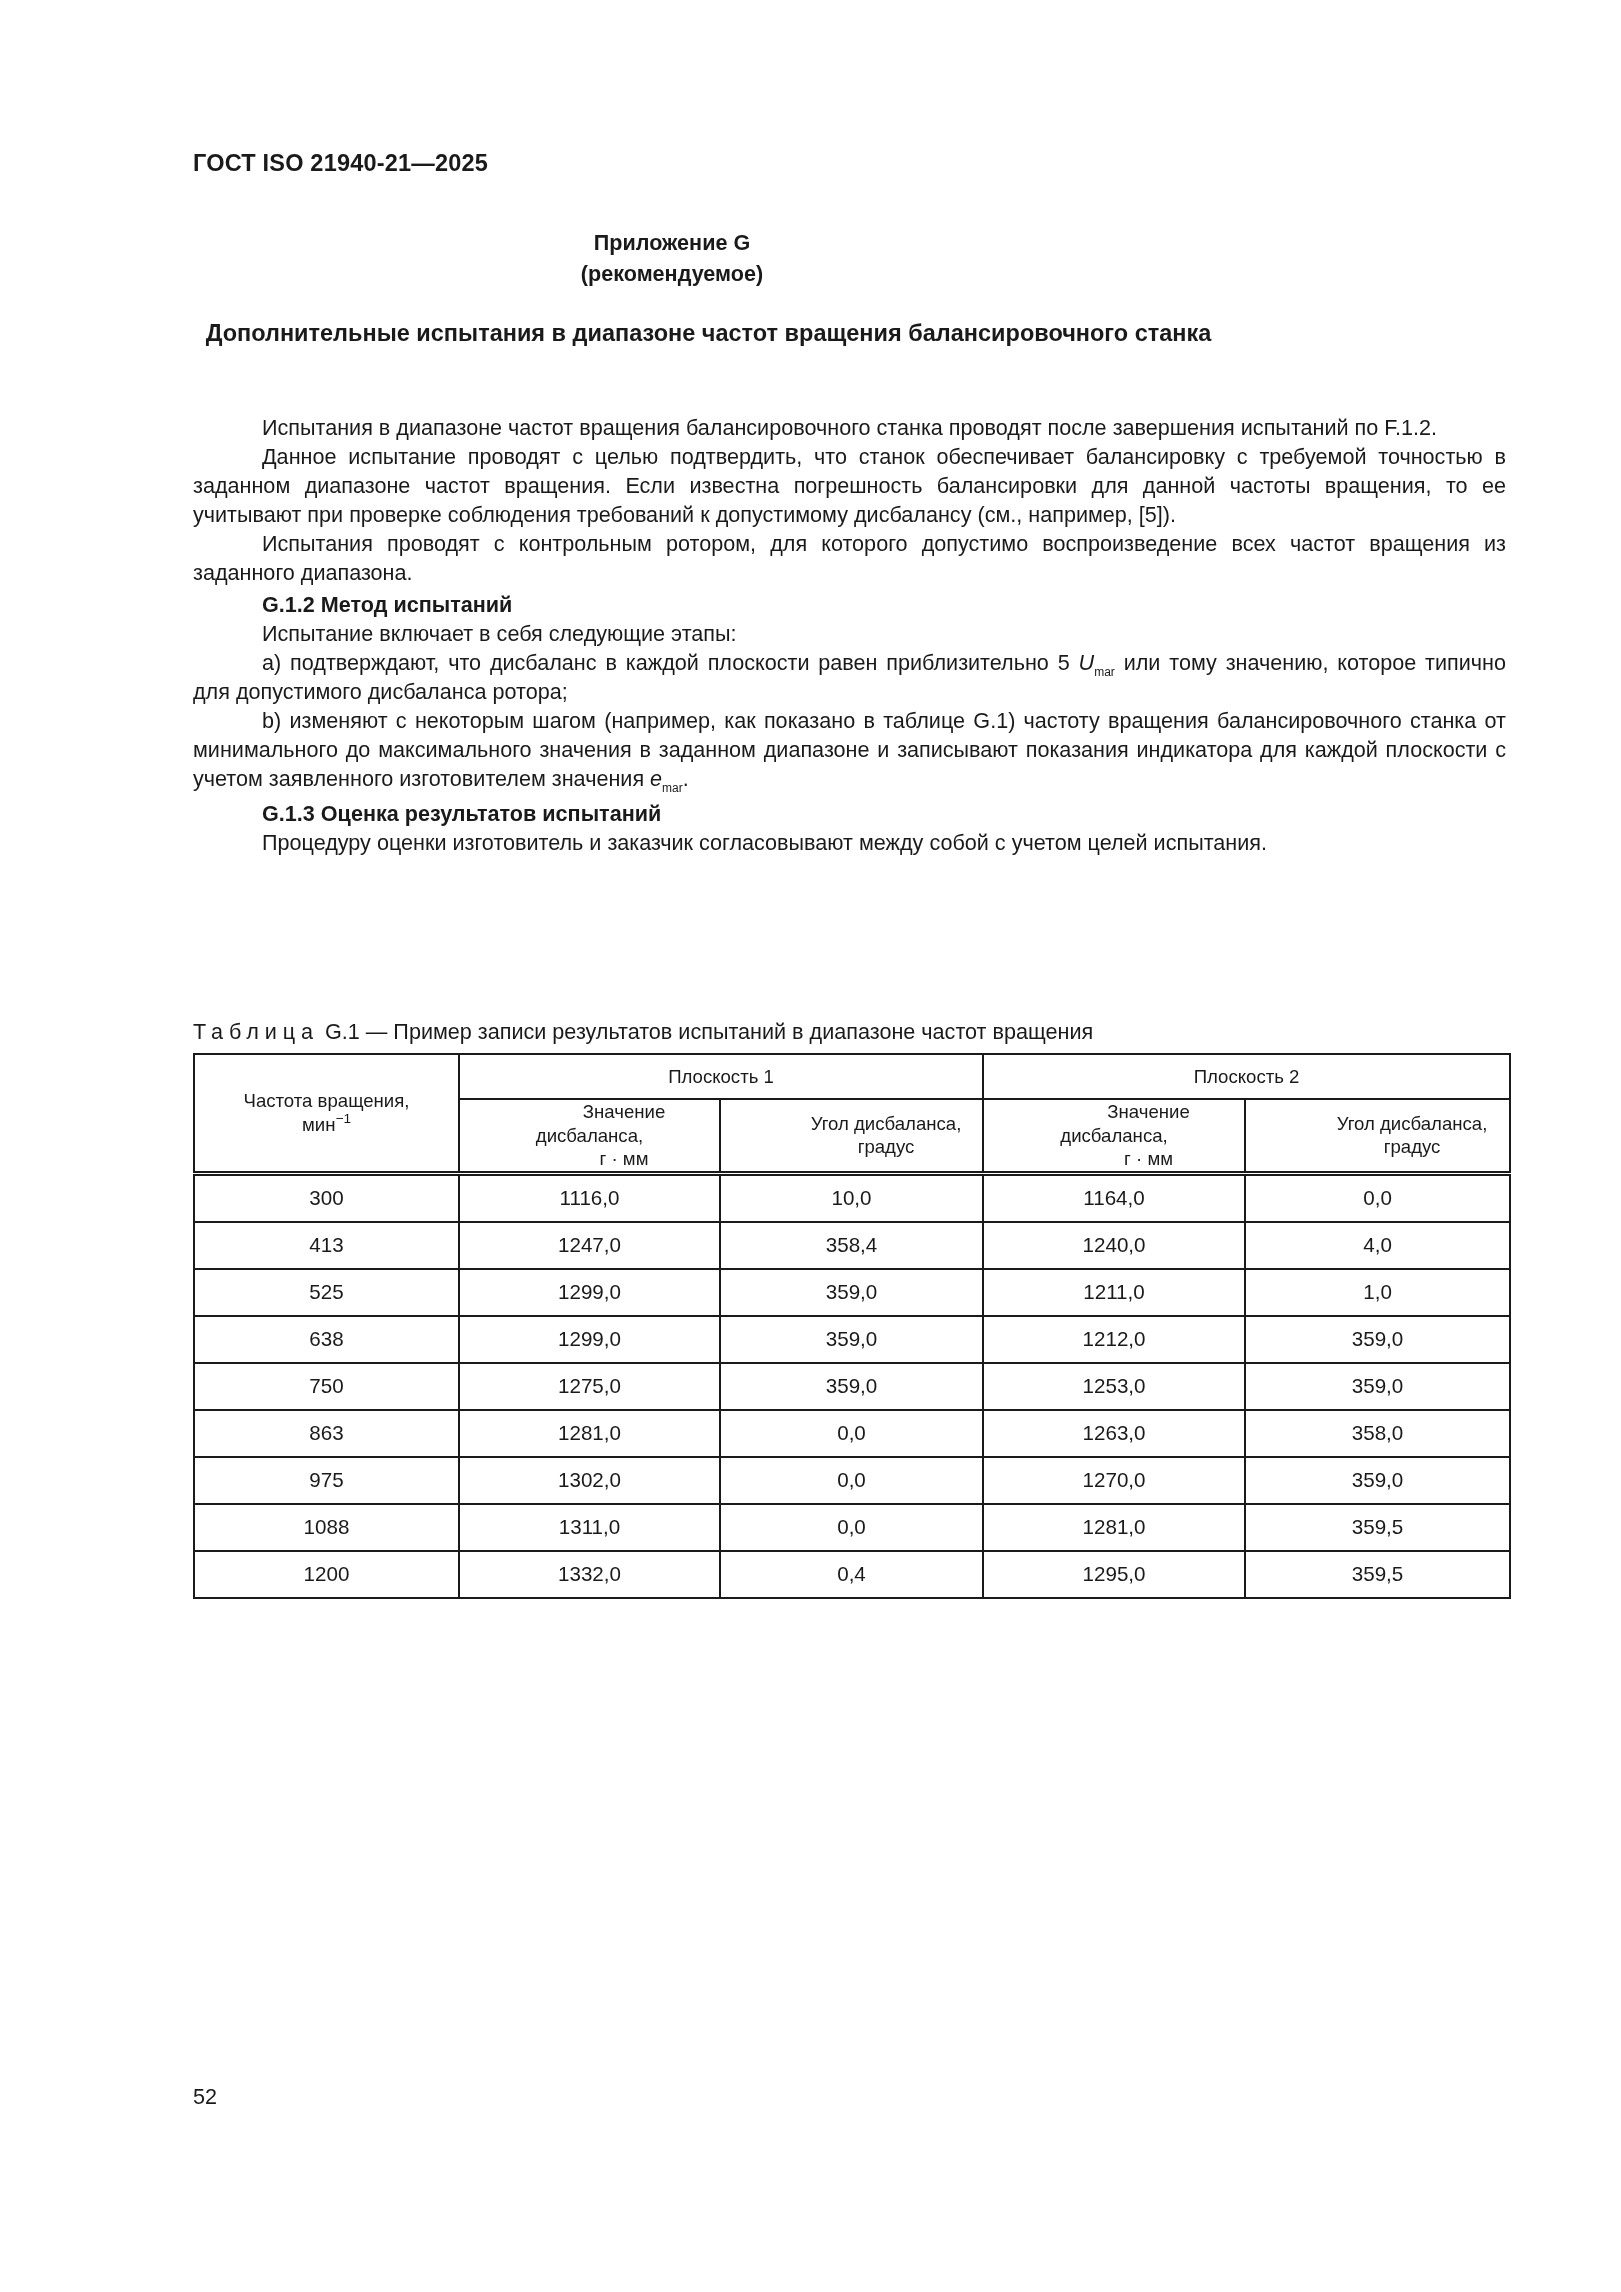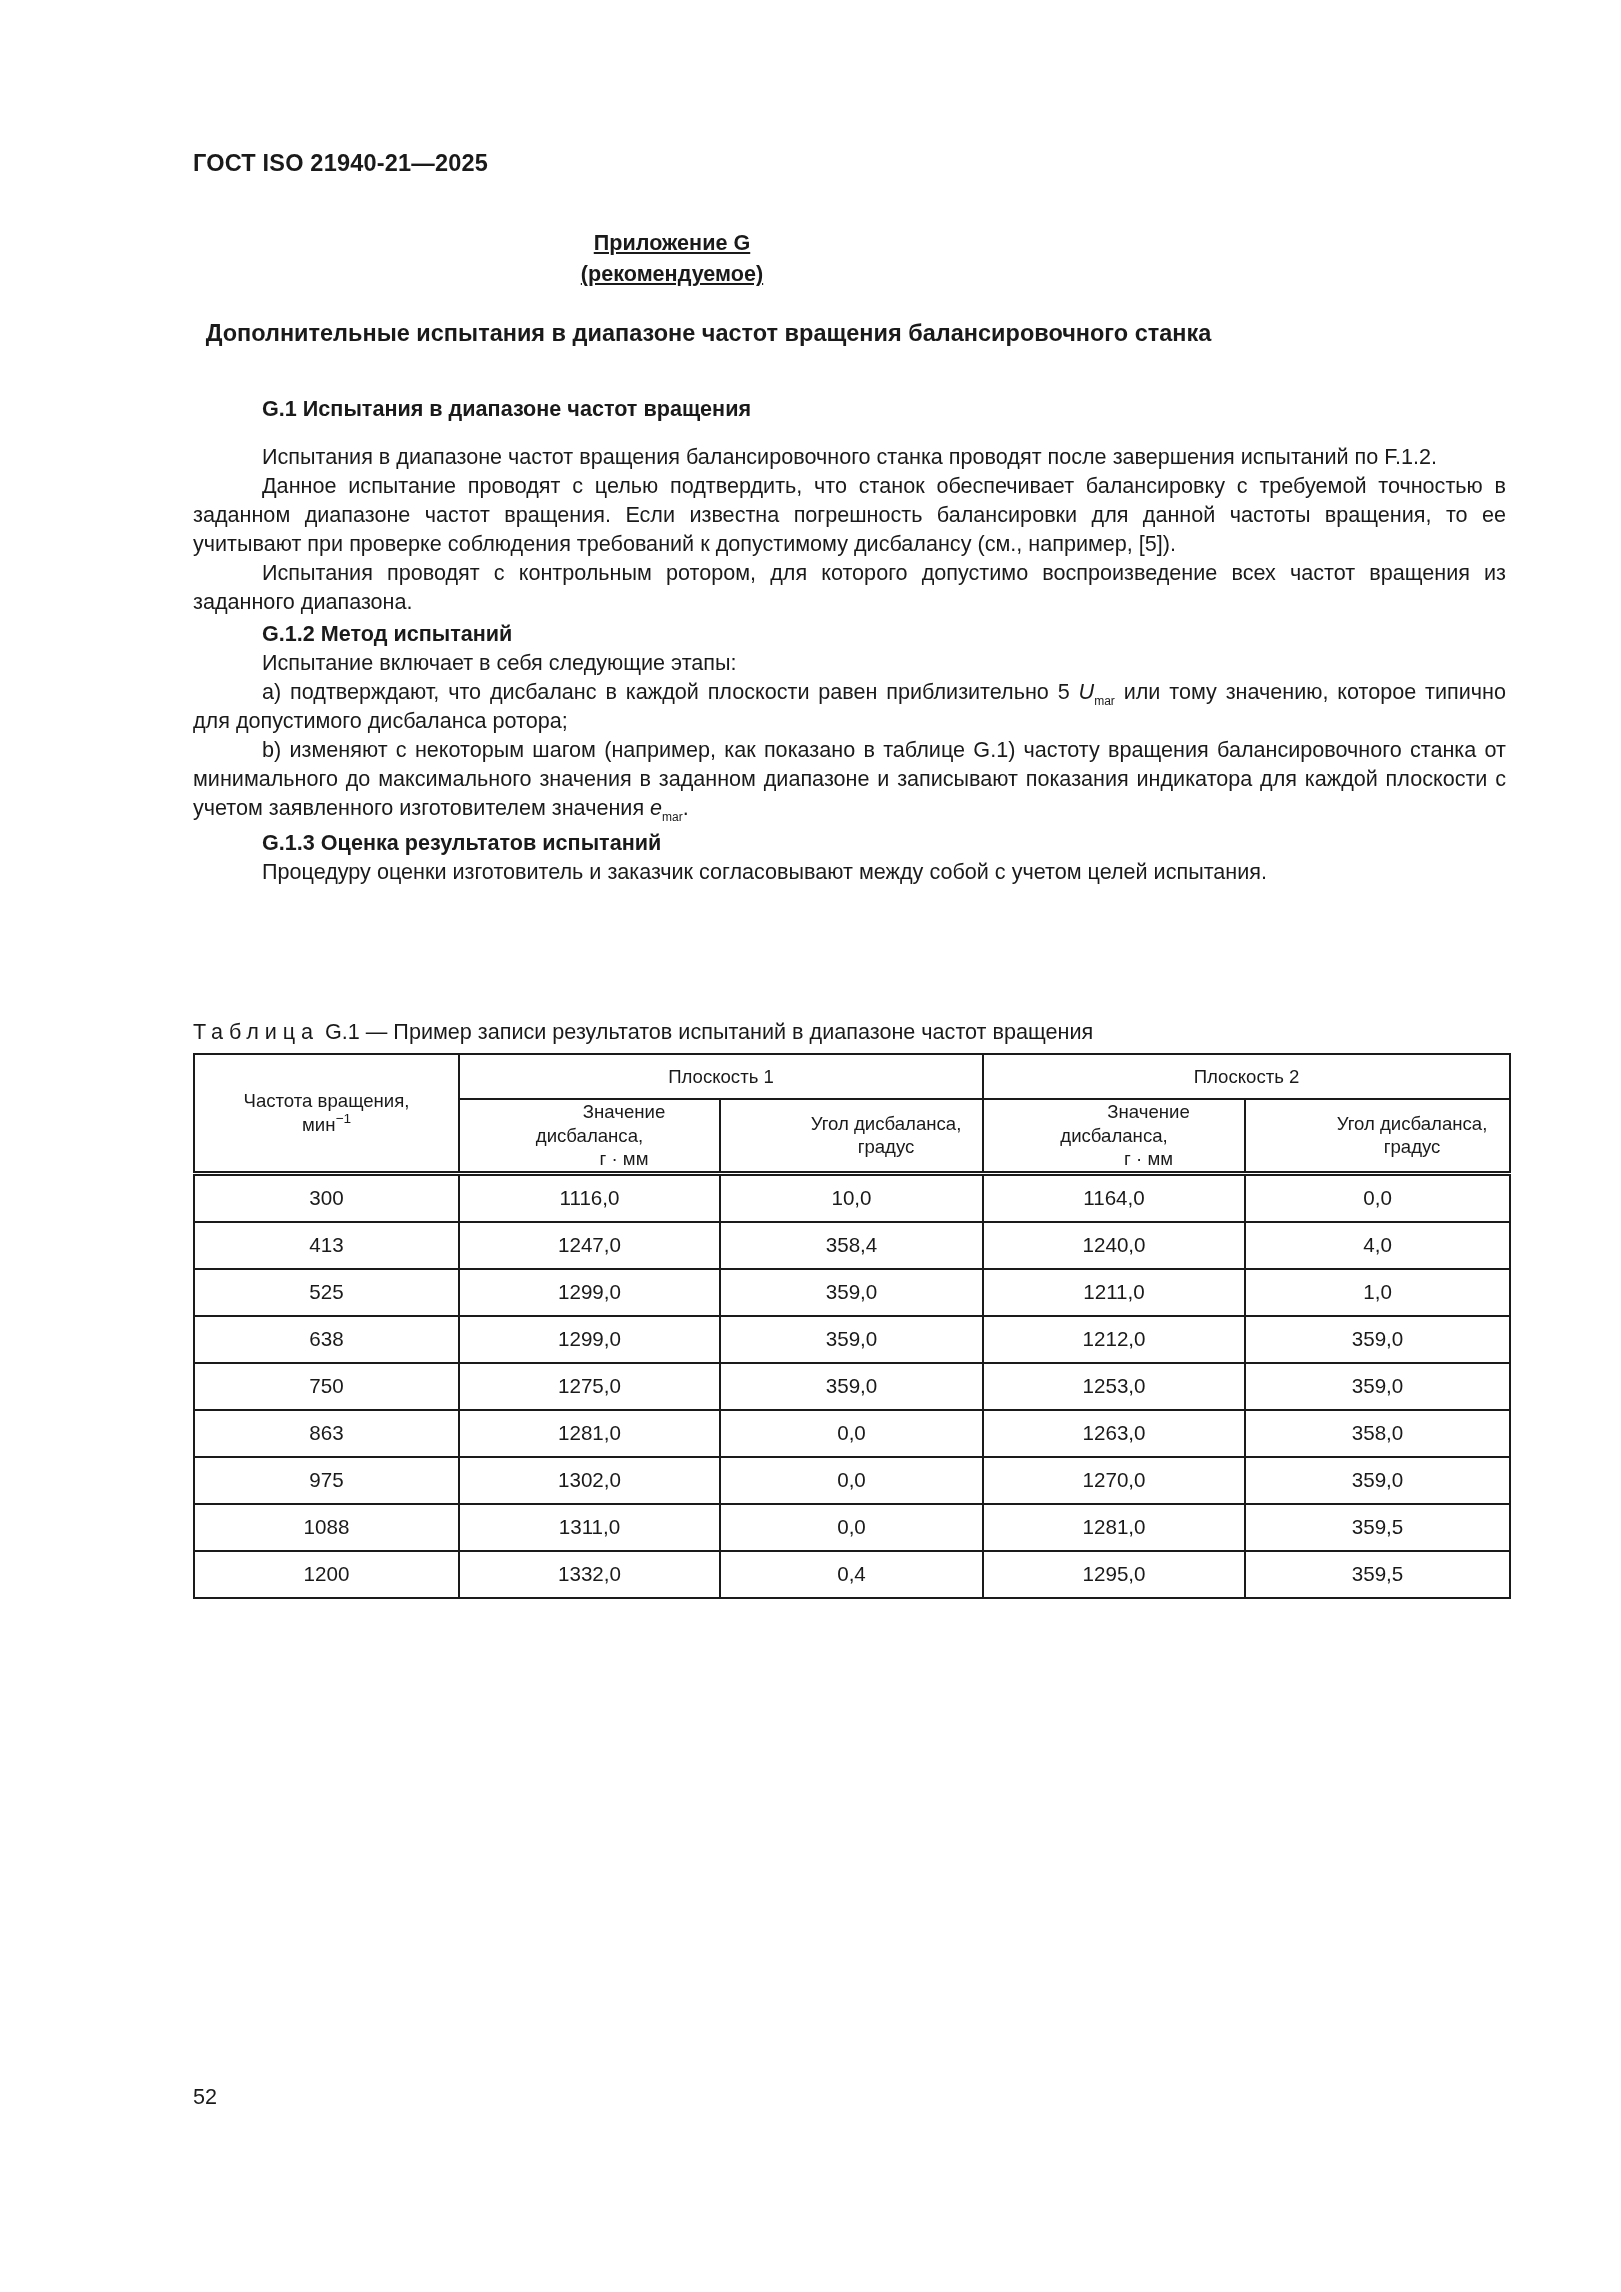--- a/index.html
+++ b/index.html
@@ -2,21 +2,21 @@
 <html><head>
 <meta charset="utf-8">
 <style>
   html, body { margin: 0; padding: 0; background: #ffffff; }
   body {
     width: 1621px; height: 2293px; position: relative; overflow: hidden;
     font-family: "Liberation Sans", sans-serif; color: #1a1a1a;
   }
   .abs { position: absolute; }
   .doc-code { left: 193px; top: 150px; font-size: 23.5px; font-weight: bold; letter-spacing: 0.2px; }
-  .annex-title { left: 0; width: 1295px; top: 227px; text-align: center; font-size: 21.6px; font-weight: bold; line-height: 31px; text-decoration: underline; }
+  .annex-title { left: 0; width: 1295px; top: 227px; text-align: center; font-size: 21.6px; font-weight: bold; line-height: 31px; }
   .annex-title div { padding-left: 49px; }
   .main-title { left: 0; width: 1378px; top: 320px; text-align: center; font-size: 23.5px; font-weight: bold; padding-left: 39px; box-sizing: border-box; }
   .text-block {
     left: 193px; width: 1313px; font-size: 21.6px; line-height: 29px;
   }
   .h2 { font-weight: bold; text-indent: 69px; }
   .p { text-indent: 69px; text-align: justify; text-align-last: left; }
   sub { font-size: 12px; vertical-align: -5.9px; line-height: 0; }
   sup { font-size: 13.7px; vertical-align: 7.8px; line-height: 0; }
   .table-caption { left: 193px; top: 1019px; font-size: 21.6px; }
@@ -44,21 +44,20 @@
 <div class="abs doc-code">ГОСТ ISO 21940-21—2025</div>
 
 <div class="abs annex-title">
   <div>Приложение G</div>
   <div>(рекомендуемое)</div>
 </div>
 
 <div class="abs main-title">Дополнительные испытания в диапазоне частот вращения балансировочного станка</div>
 
 <div class="abs text-block" style="top:394px;">
-  <div class="h2">G.1 Испытания в диапазоне частот вращения</div>
   <div style="height:18.6px"></div>
   <div class="p">Испытания в диапазоне частот вращения балансировочного станка проводят после завершения испытаний по F.1.2.</div>
   <div class="p">Данное испытание проводят с целью подтвердить, что станок обеспечивает балансировку с требуемой точностью в заданном диапазоне частот вращения. Если известна погрешность балансировки для данной частоты вращения, то ее учитывают при проверке соблюдения требований к допустимому дисбалансу (см., например, [5]).</div>
   <div class="p">Испытания проводят с контрольным ротором, для которого допустимо воспроизведение всех частот вращения из заданного диапазона.</div>
   <div style="height:3.9px"></div>
   <div class="h2">G.1.2 Метод испытаний</div>
   <div class="p">Испытание включает в себя следующие этапы:</div>
   <div class="p"><span>a) подтверждают, что дисбаланс в каждой плоскости равен приблизительно 5 </span><i>U</i><sub>mar</sub><span> или тому значению, которое типично для допустимого дисбаланса ротора;</span></div>
   <div class="p"><span>b) изменяют с некоторым шагом (например, как показано в таблице G.1) частоту вращения балансировочного станка от минимального до максимального значения в заданном диапазоне и записывают показания индикатора для каждой плоскости с учетом заявленного изготовителем значения </span><i>e</i><sub>mar</sub><span>.</span></div>
   <div style="height:5.9px"></div>

